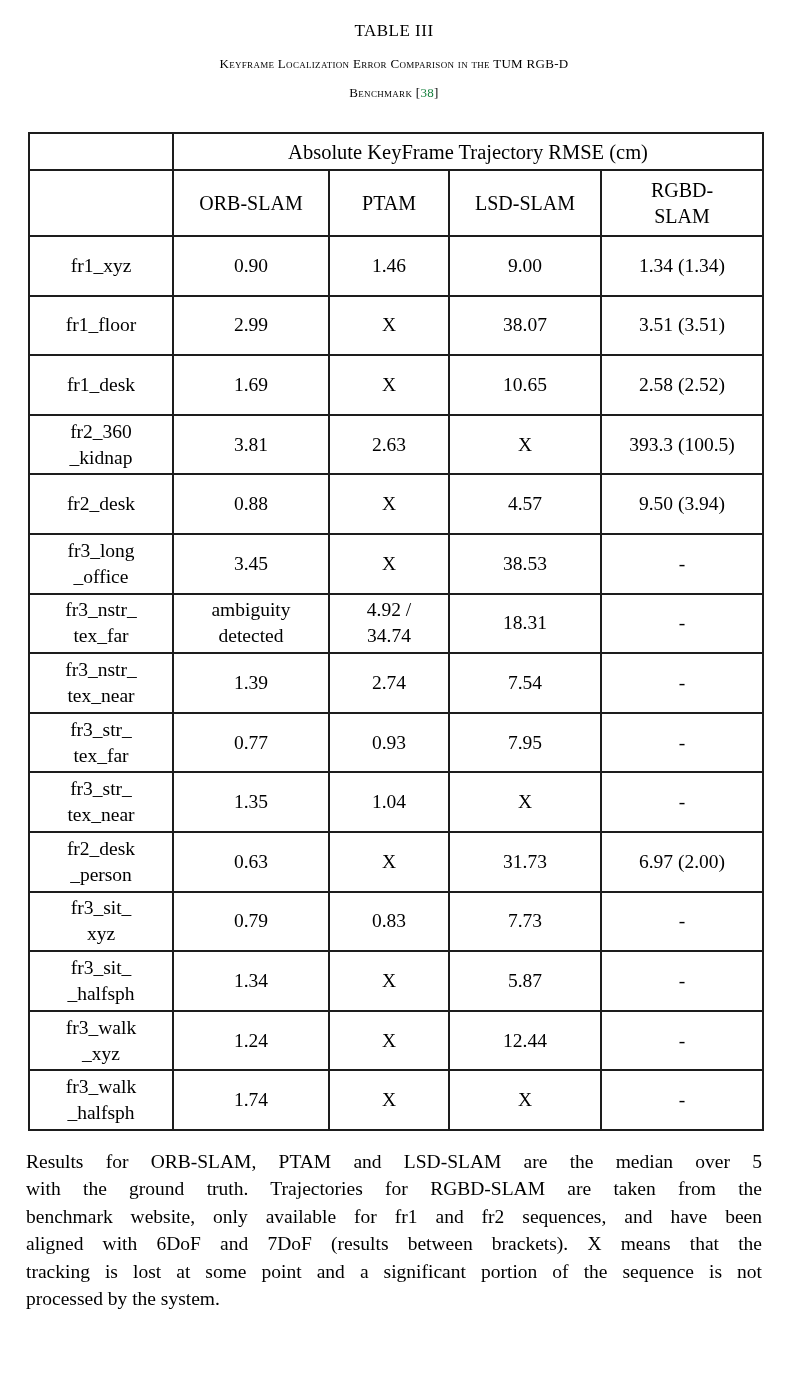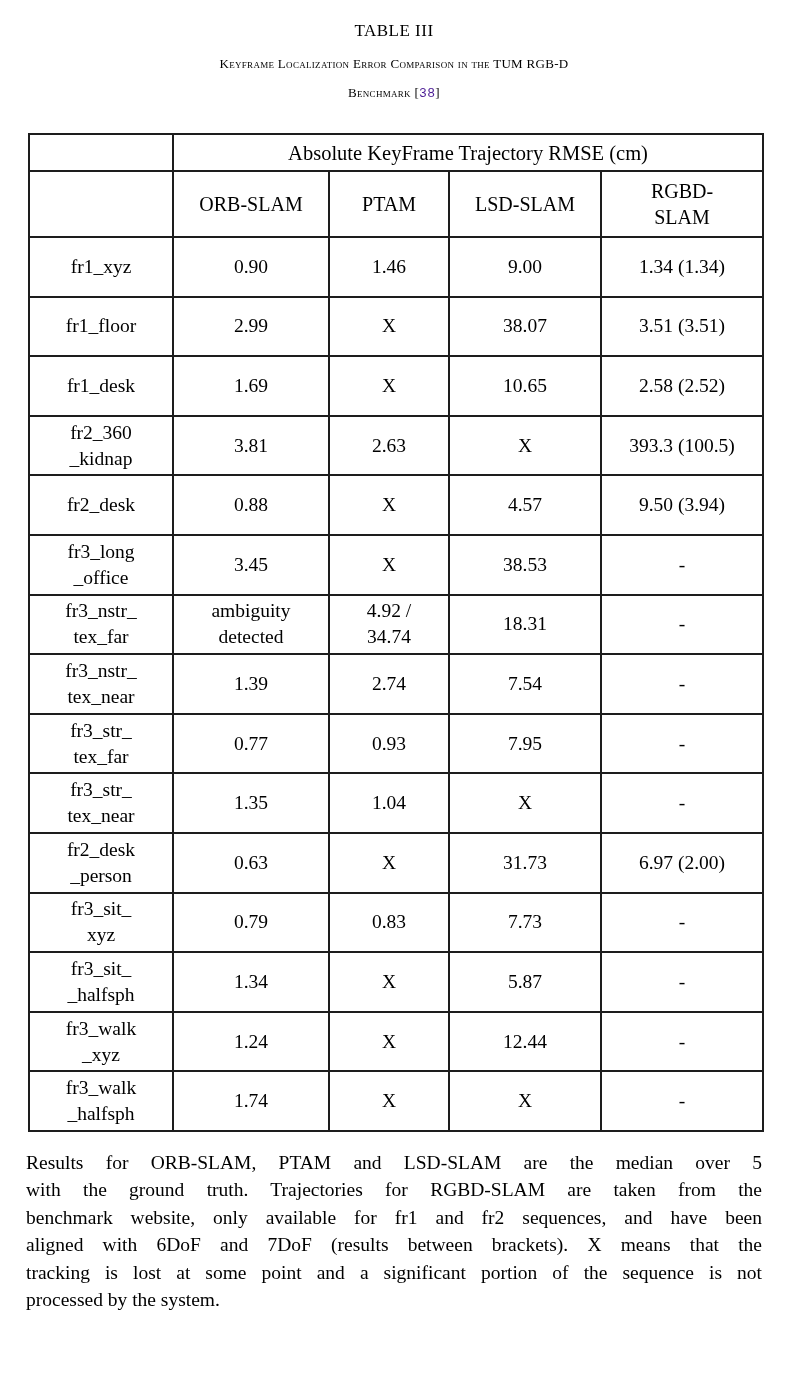--- a/index.html
+++ b/index.html
@@ -71,21 +71,21 @@
   }
 </style>
 </head>
 <body>
 
 <div class="page">
 
   <div class="caption">
     <div class="cap-num">TABLE III</div>
     <div class="cap-sub">Keyframe Localization Error Comparison in the TUM RGB-D</div>
-    <div class="cap-sub"><span>Benchmark [</span><span class="cite" id="cite38" style="color: #4c1d95; font-family: Liberation Mono, monospace;">38</span><span>]</span></div>
+    <div class="cap-sub"><span>Benchmark [</span><span class="cite" id="cite38" style="color: #15803d;">38</span><span>]</span></div>
   </div>
 
   <table class="results">
     <colgroup>
       <col style="width:144px">
       <col style="width:156px">
       <col style="width:120px">
       <col style="width:152px">
       <col style="width:162px">
     </colgroup>

